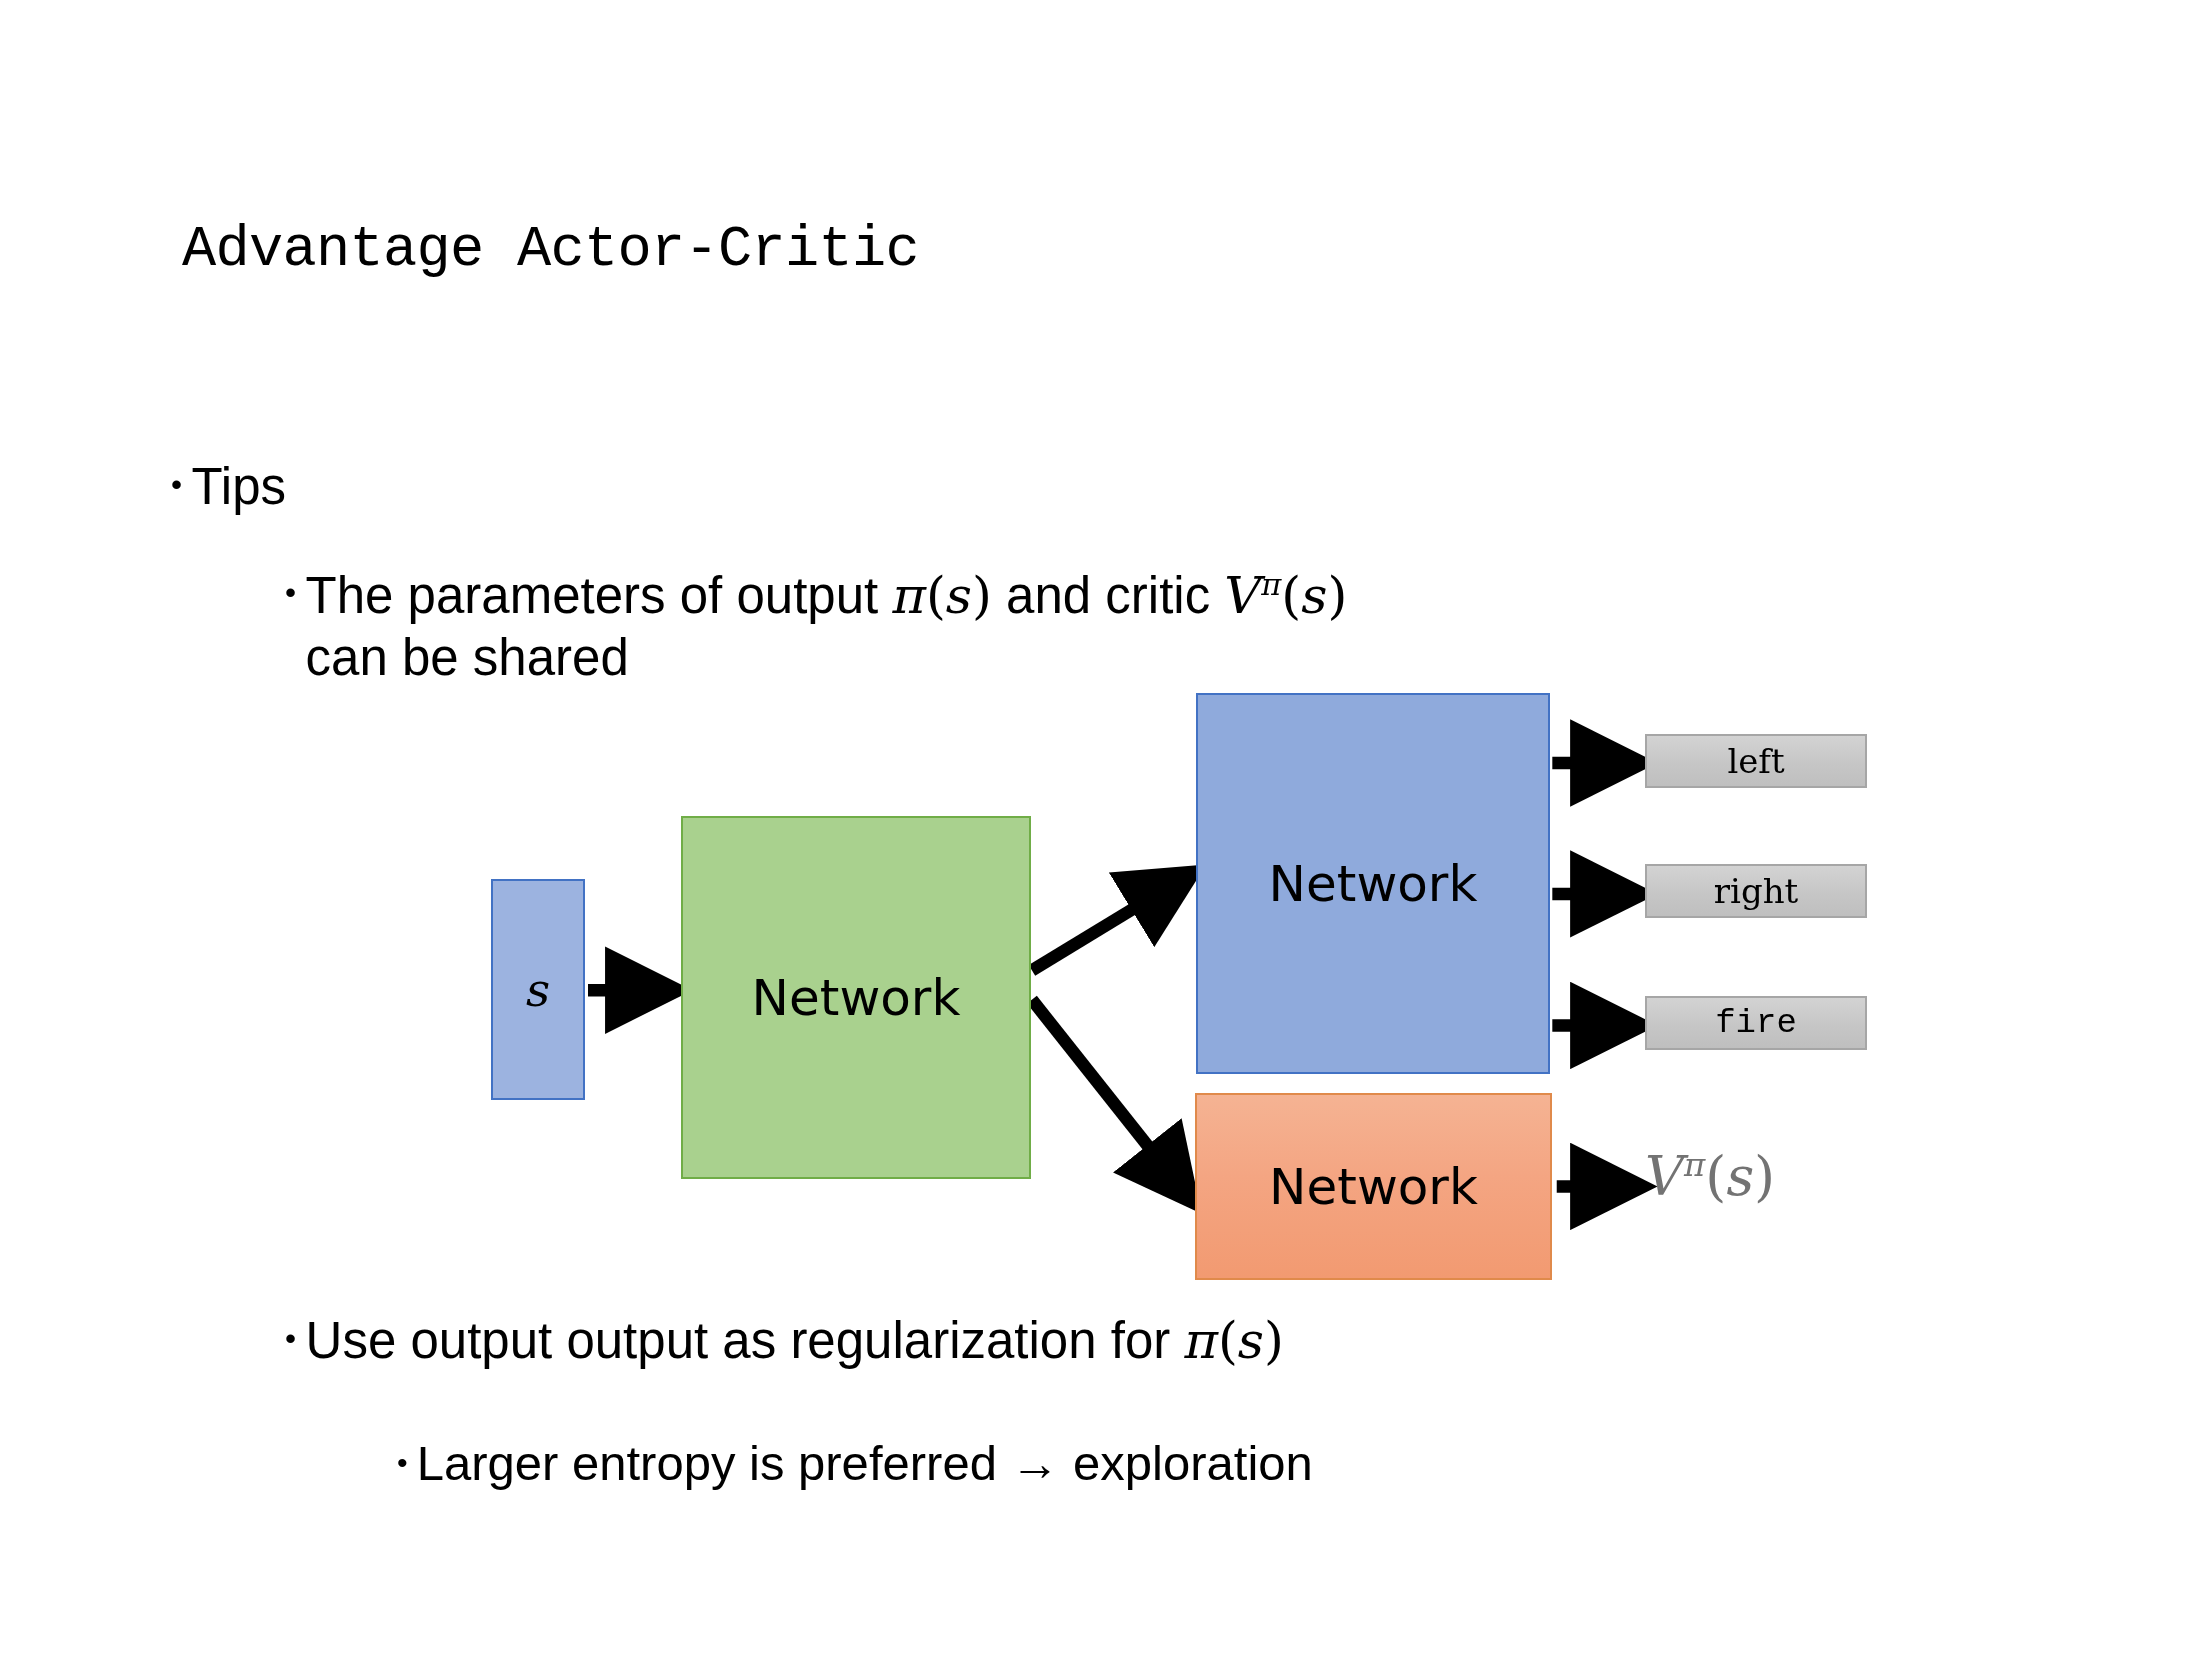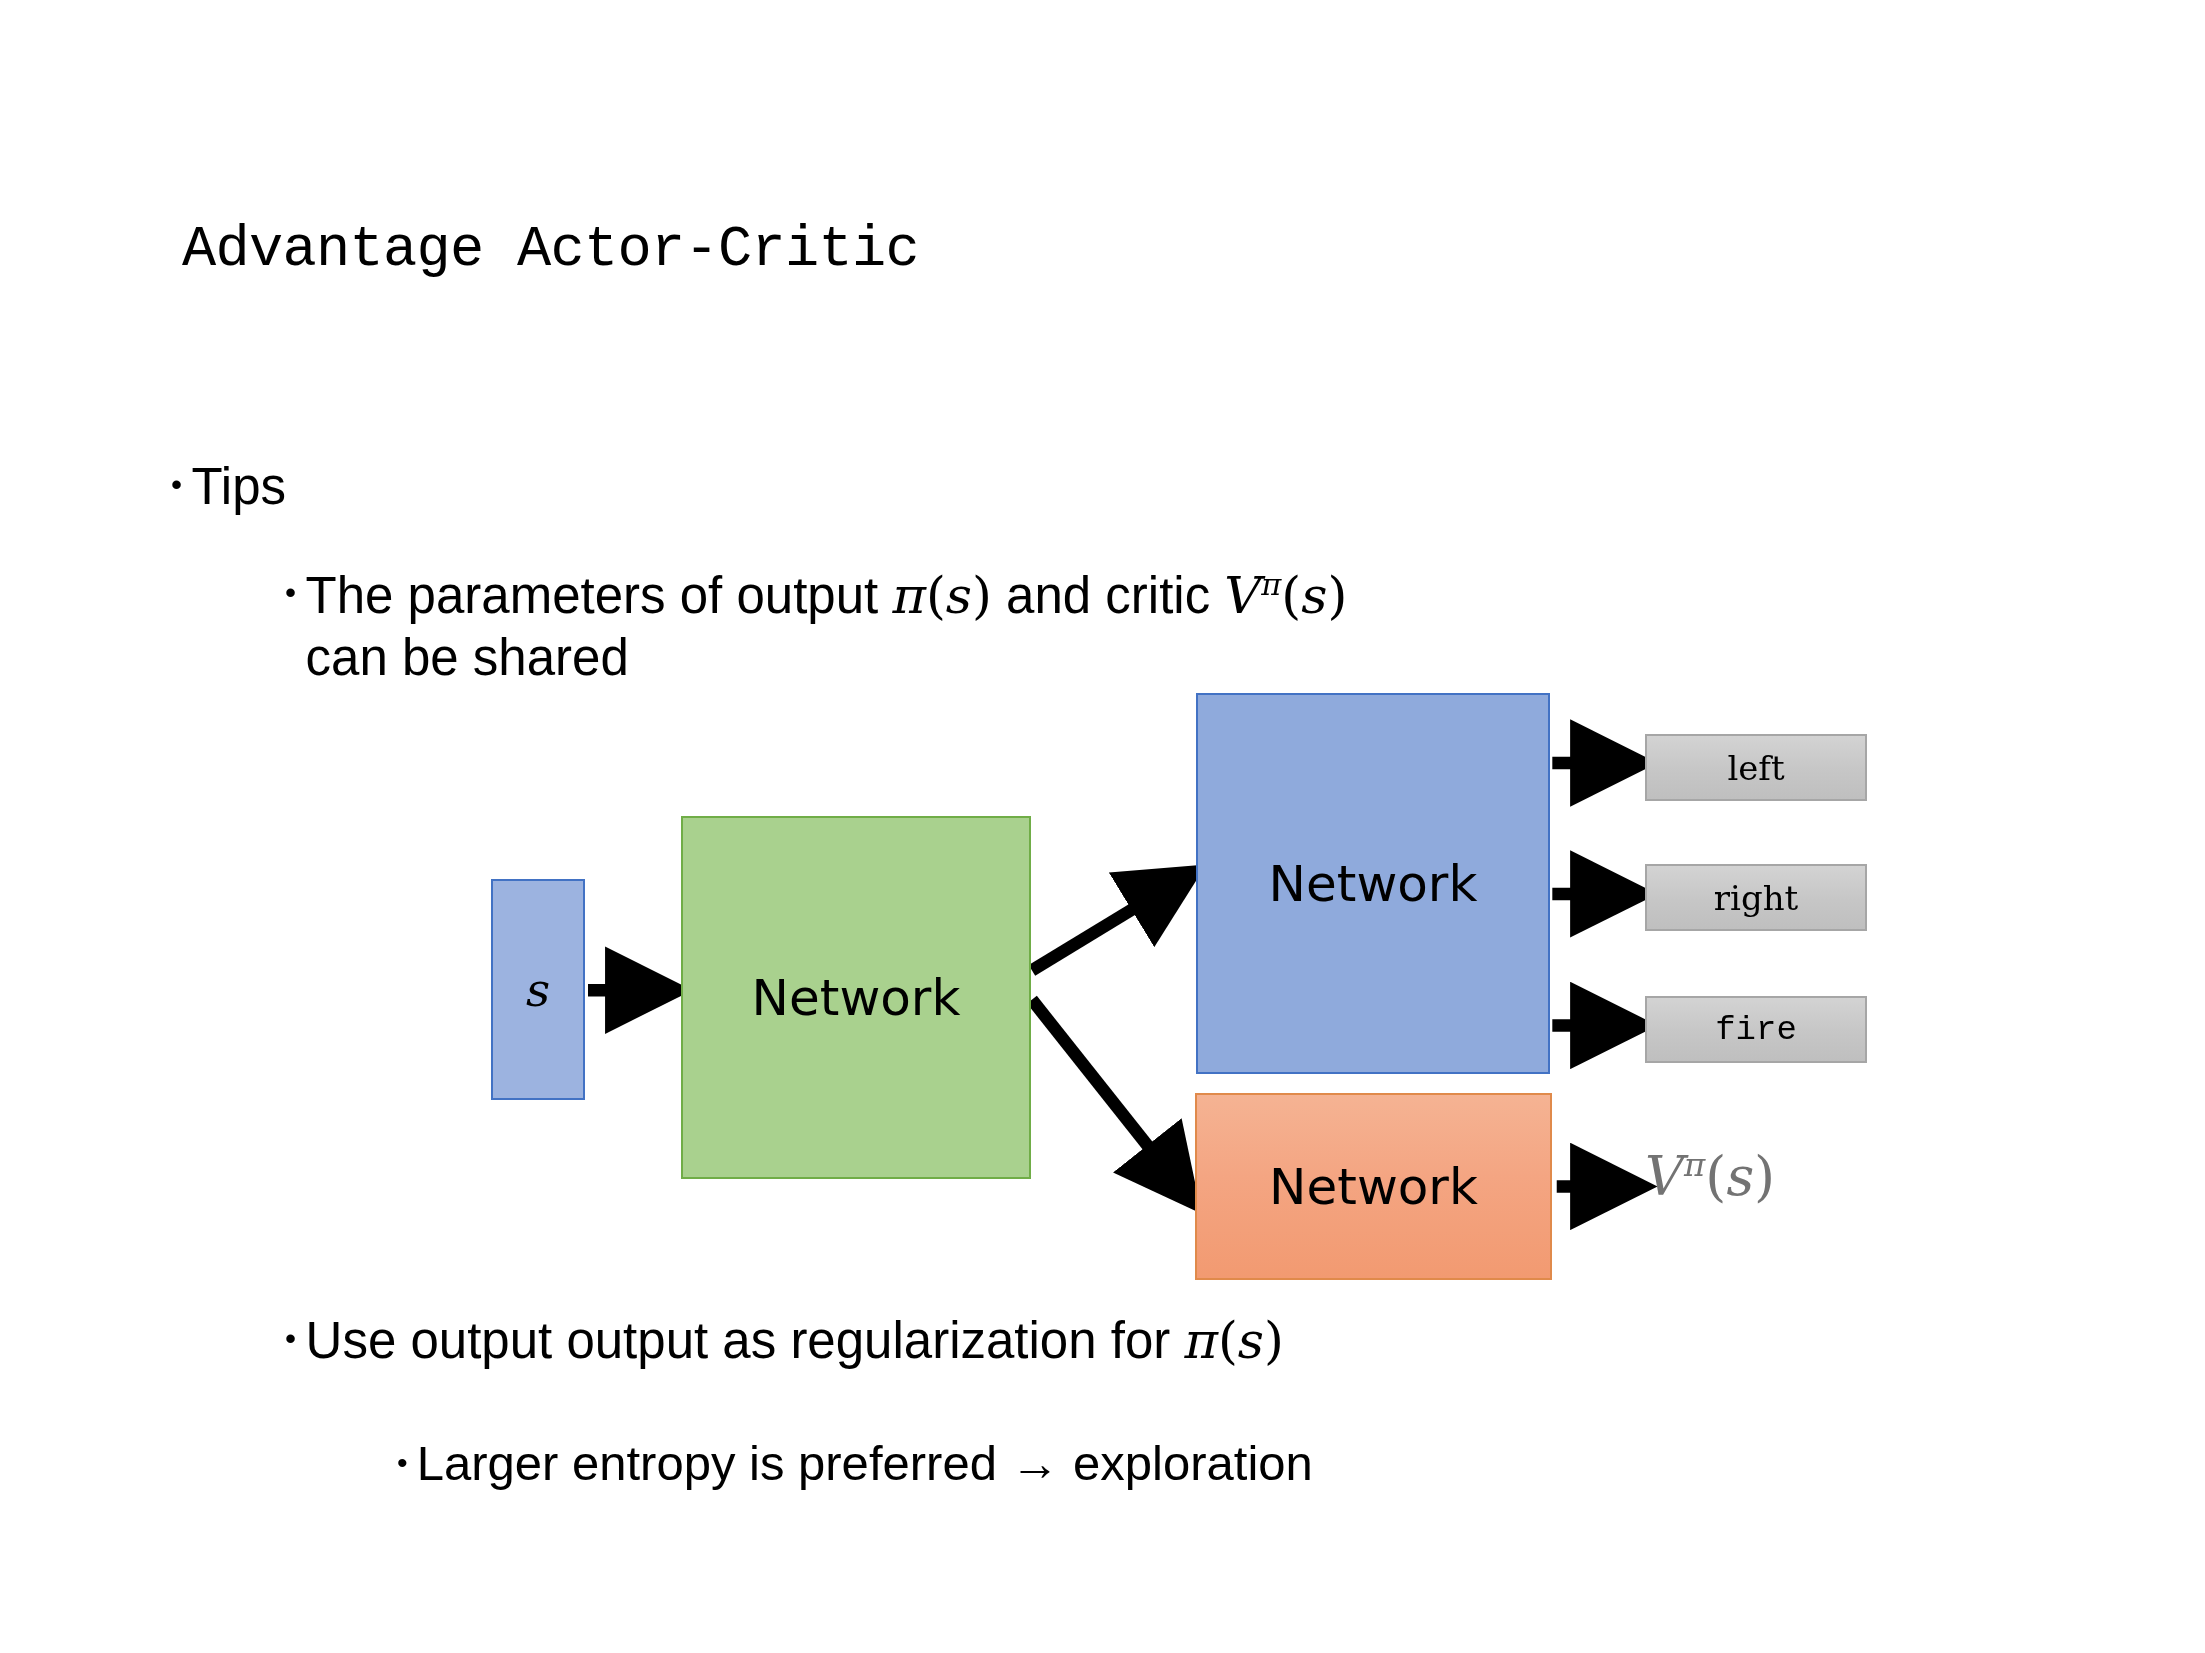--- a/index.html
+++ b/index.html
@@ -164,21 +164,21 @@
     height: 187px;
     background: linear-gradient(180deg, #F5B393 0%, #F4A582 45%, #F29A71 100%);
     border: 2.2px solid #E08A4B;
     font-size: 50px;
   }
 
   .act-box {
     position: absolute;
     box-sizing: border-box;
     width: 222px;
-    height: 67px;
+    height: 54px;
     background: linear-gradient(180deg, #D3D3D3 0%, #C6C6C6 55%, #BFBFBF 100%);
     border: 2.2px solid #A6A6A6;
     display: flex;
     align-items: center;
     justify-content: center;
     font-family: "DejaVu Serif", serif;
     font-size: 34px;
     color: #000000;
   }
   #act-left  { left: 1645px; top: 734px;  }

